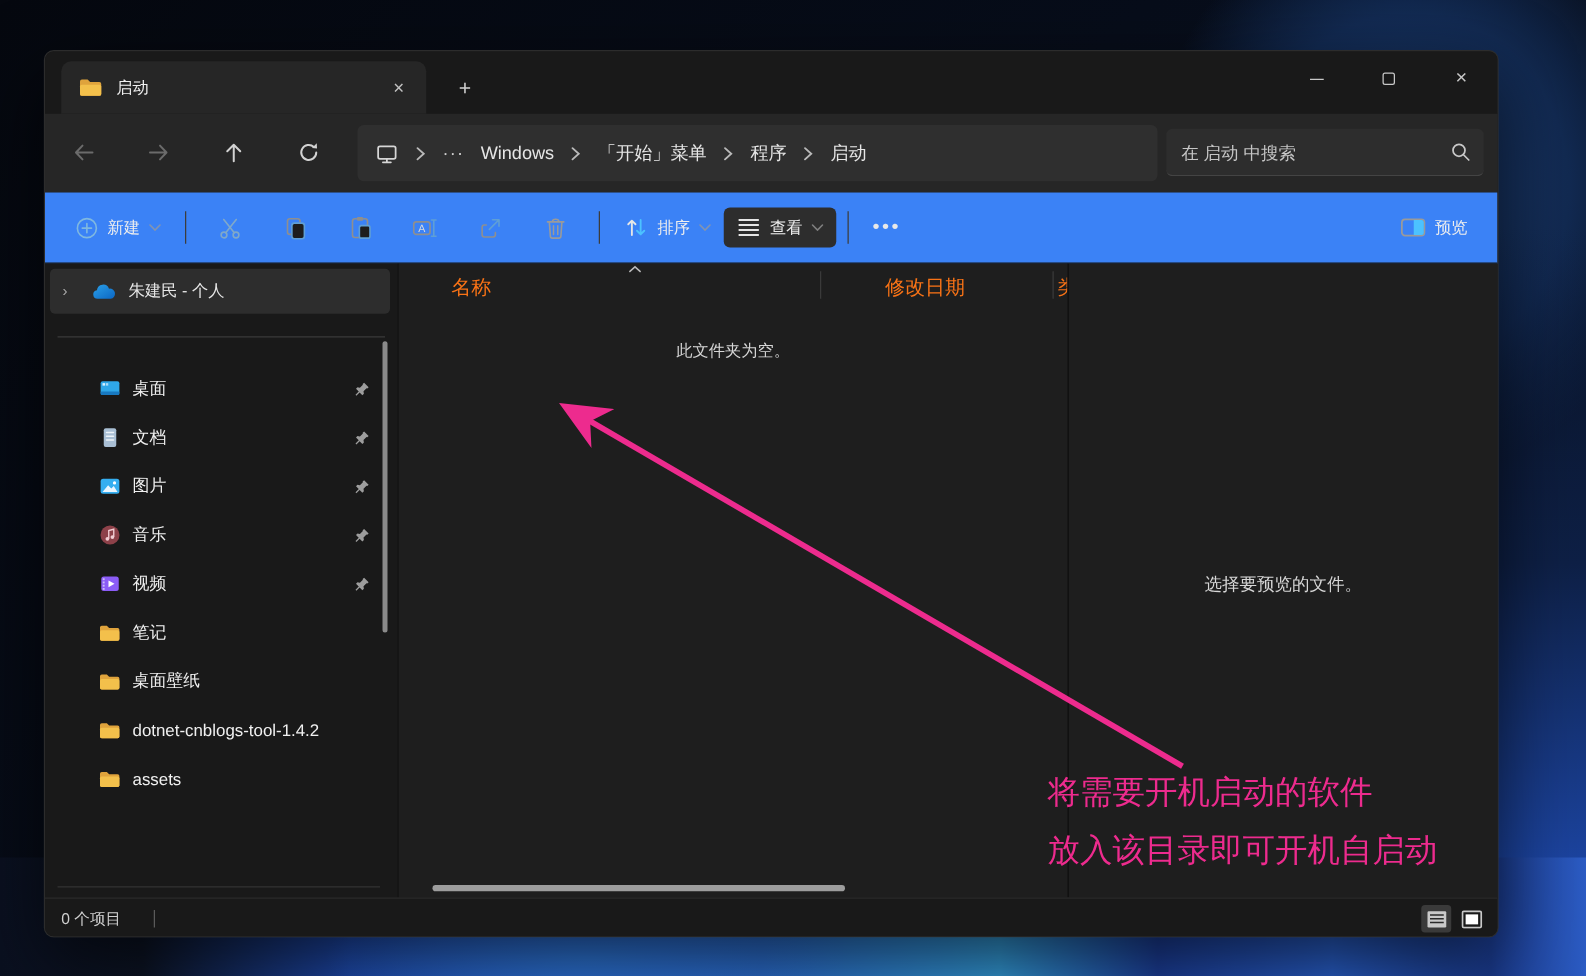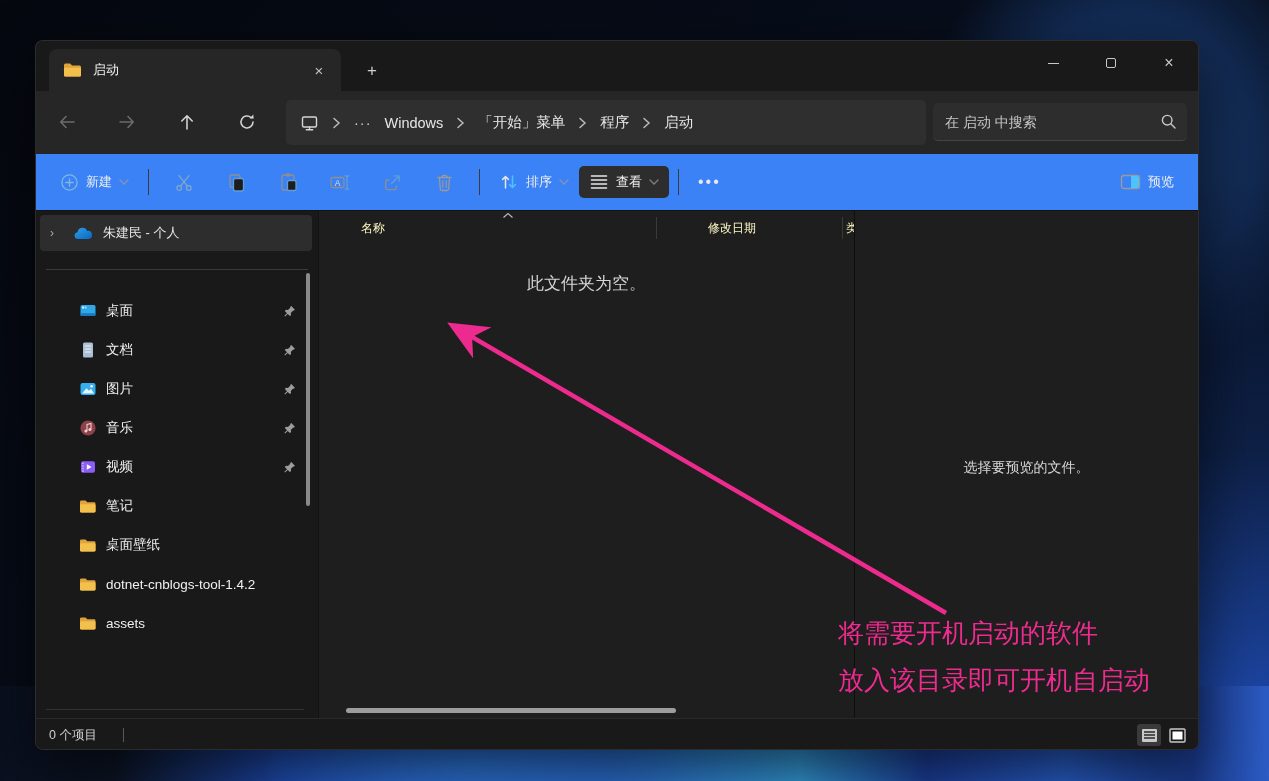--- a/index.html
+++ b/index.html
@@ -76,28 +76,28 @@
   .od-chev { color:#a8a8a8; font-size:12px; width:14px; }
   .sb-divider { height:1px; background:#3a3a3a; margin:18px 10px 10px 10px; }
   .sb-row { height:38px; margin:1px 6px 1px 0; display:flex; align-items:center; padding-left:43px;
     gap:9px; border-radius:4px; cursor:pointer; font-size:13.5px; color:#f0f0f0; }
   .sb-row .pin { margin-left:auto; margin-right:16px; display:flex; }
   .sb-scrollbar { position:absolute; right:8px; top:62px; width:4px; height:233px; background:#8a8a8a;
     border-radius:2px; cursor:pointer; }
   .sb-bottomline { position:absolute; left:10px; right:14px; bottom:8px; height:1px; background:#333; }
 
   .main { position:relative; width:535px; flex:none; background:#1e1e1e; }
-  .col-header { position:relative; height:34px; display:flex; align-items:center; color:#fef9c3; font-size:12px; }
+  .col-header { position:relative; height:34px; display:flex; align-items:center; color:#f97316; font-size:16px; }
   .col-name { position:absolute; left:42px; top:9px; cursor:pointer; }
   .col-caret { position:absolute; left:183px; top:1px; }
   .col-sep1 { position:absolute; left:337px; top:6px; width:1px; height:22px; background:#3a3a3a; }
   .col-date { position:absolute; left:349px; top:9px; cursor:pointer;margin-left:40px; }
   .col-sep2 { position:absolute; left:523px; top:6px; width:1px; height:22px; background:#3a3a3a; }
   .col-type { position:absolute; left:527px; top:9px; width:8px; overflow:hidden; white-space:nowrap; cursor:pointer; }
-  .main-empty { position:absolute; top:61px; left:0; width:100%; text-align:center; color:#d6d6d6; font-size:17px; }
+  .main-empty { position:absolute; top:61px; left:0; width:100%; text-align:center; color:#d6d6d6; font-size:13px; }
   .h-scrollbar { position:absolute; left:27px; bottom:5px; width:330px; height:5px; background:#9d9d9d;
     border-radius:3px; cursor:pointer; }
 
   .preview { position:relative; flex:1; background:#1e1e1e; border-left:1px solid #0e0e0e; }
   .preview-empty { position:absolute; top:248px; left:0; width:100%; text-align:center; color:#d6d6d6; font-size:14px; }
 
   
   .statusbar { position:relative; height:33px; background:#191919; border-top:1px solid #2a2a2a;
     display:flex; align-items:center; padding:0 9px 0 13px; }
   .status-count { color:#d0d0d0; font-size:12.5px; }

